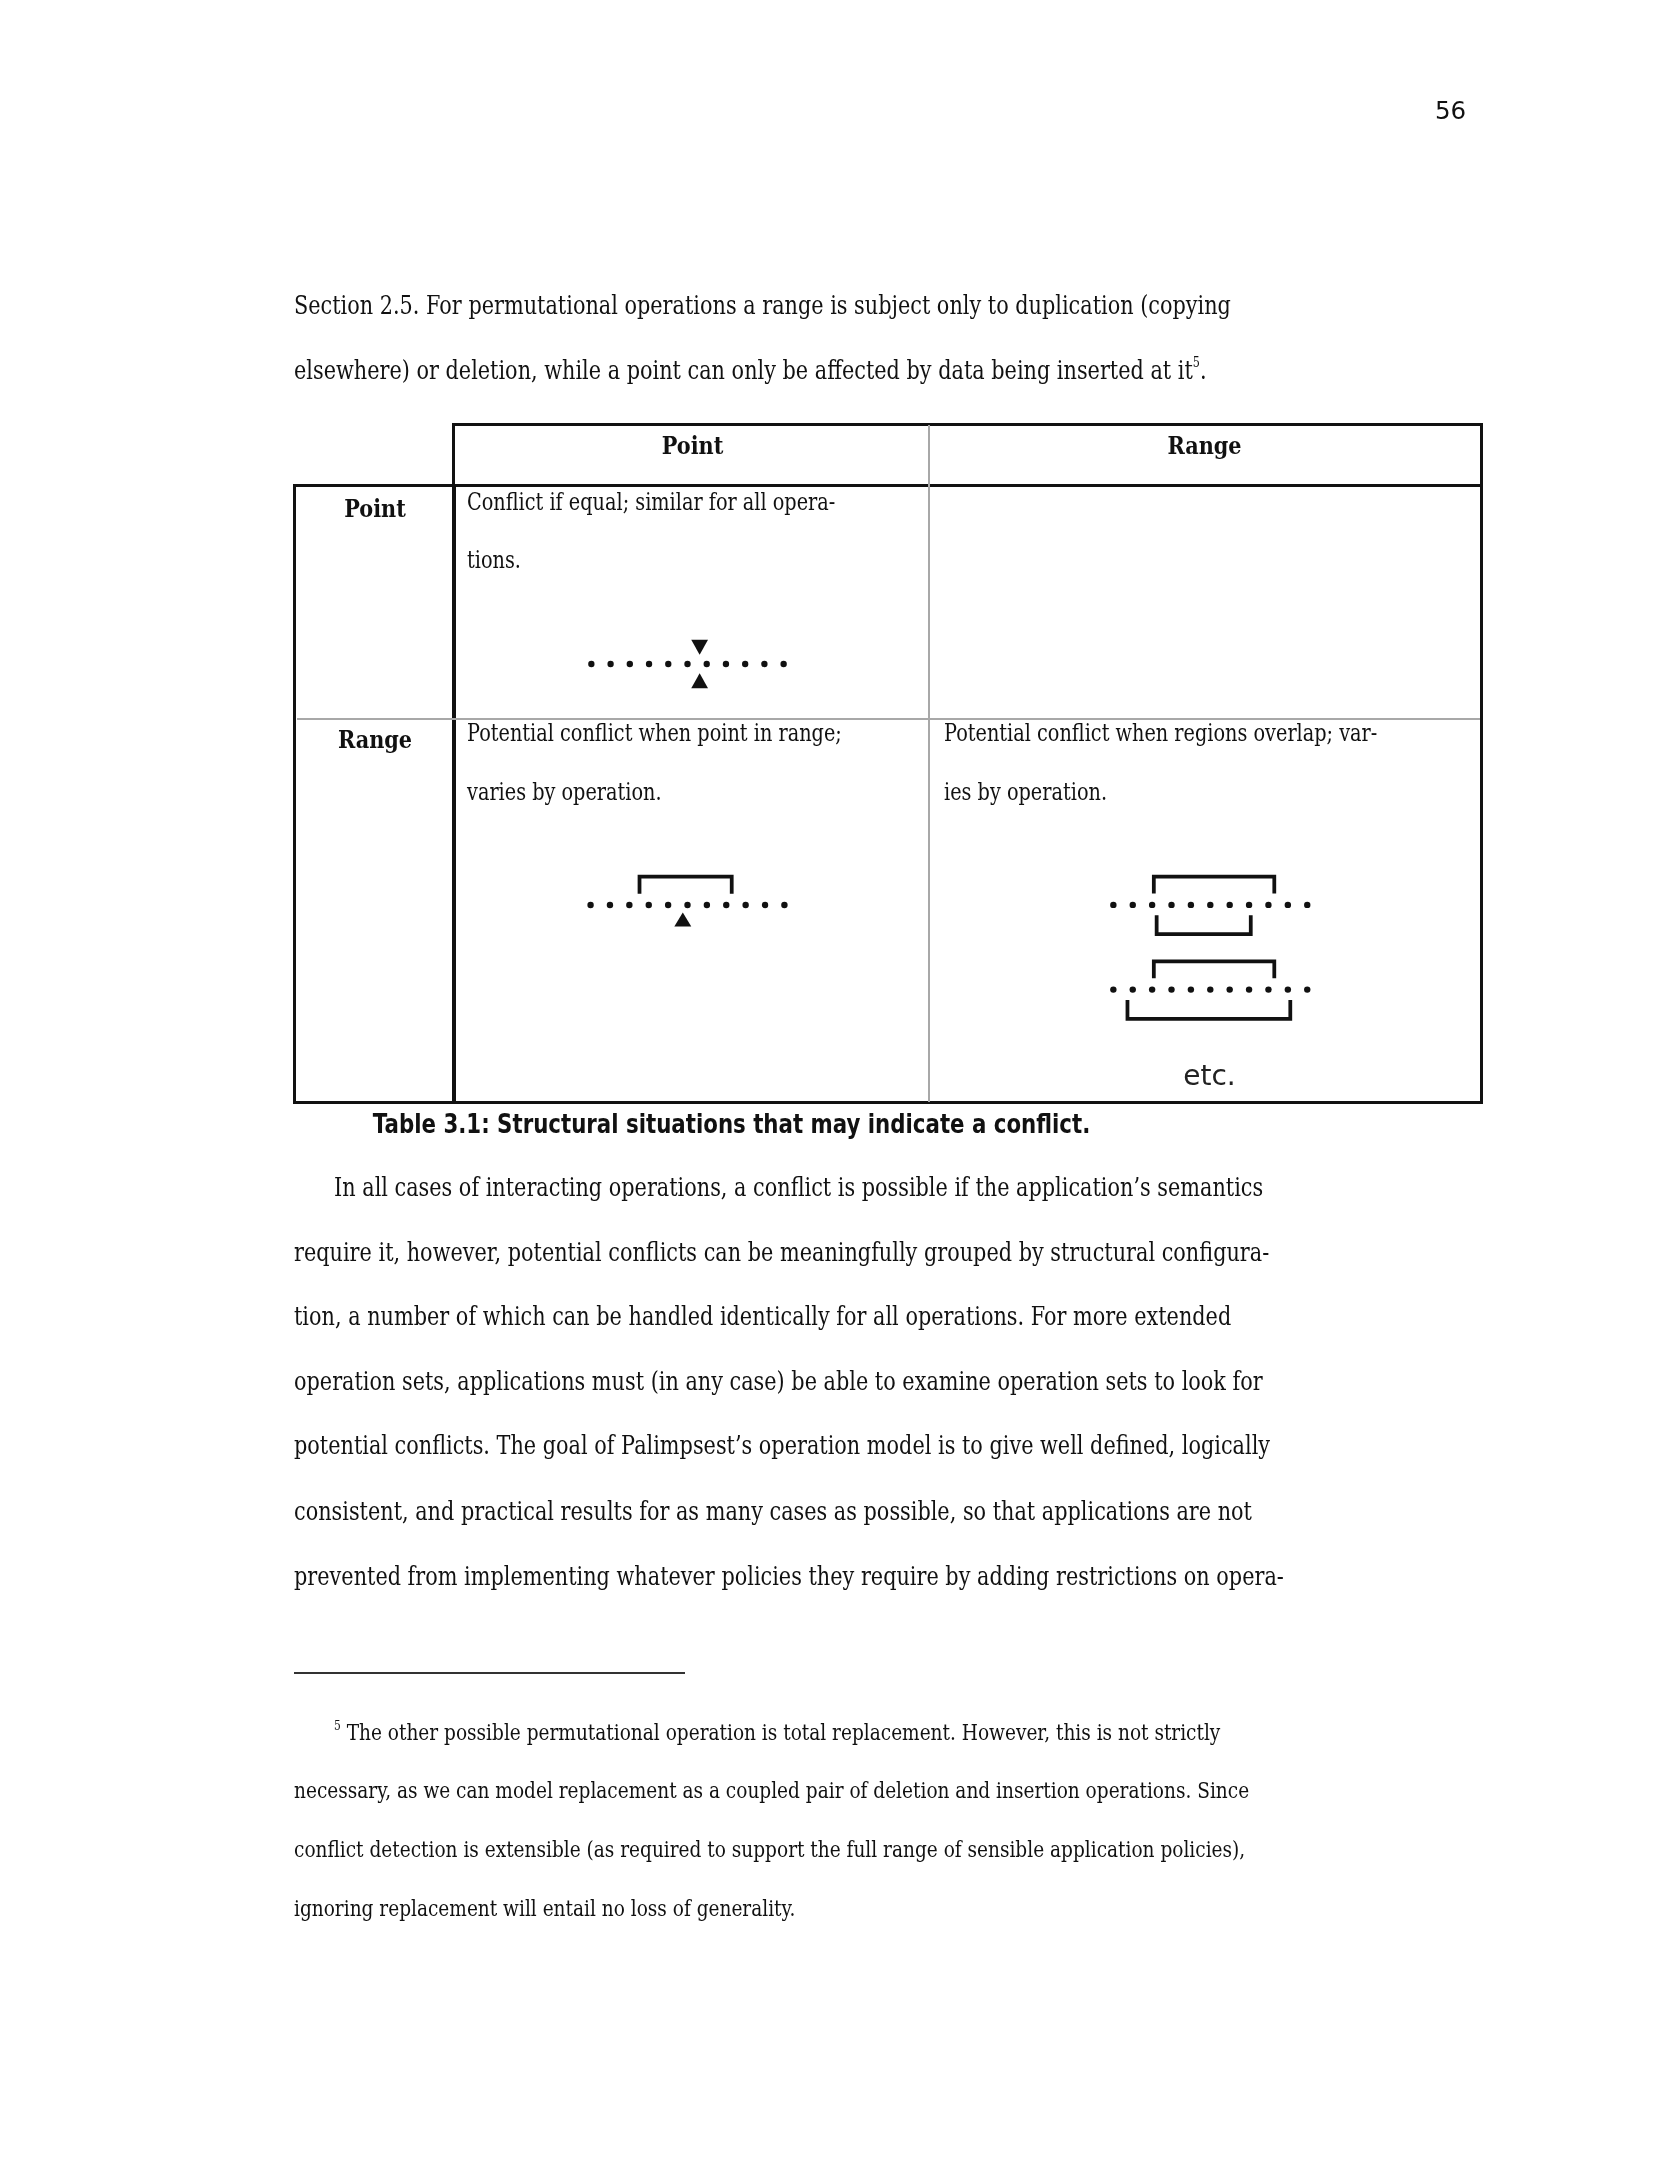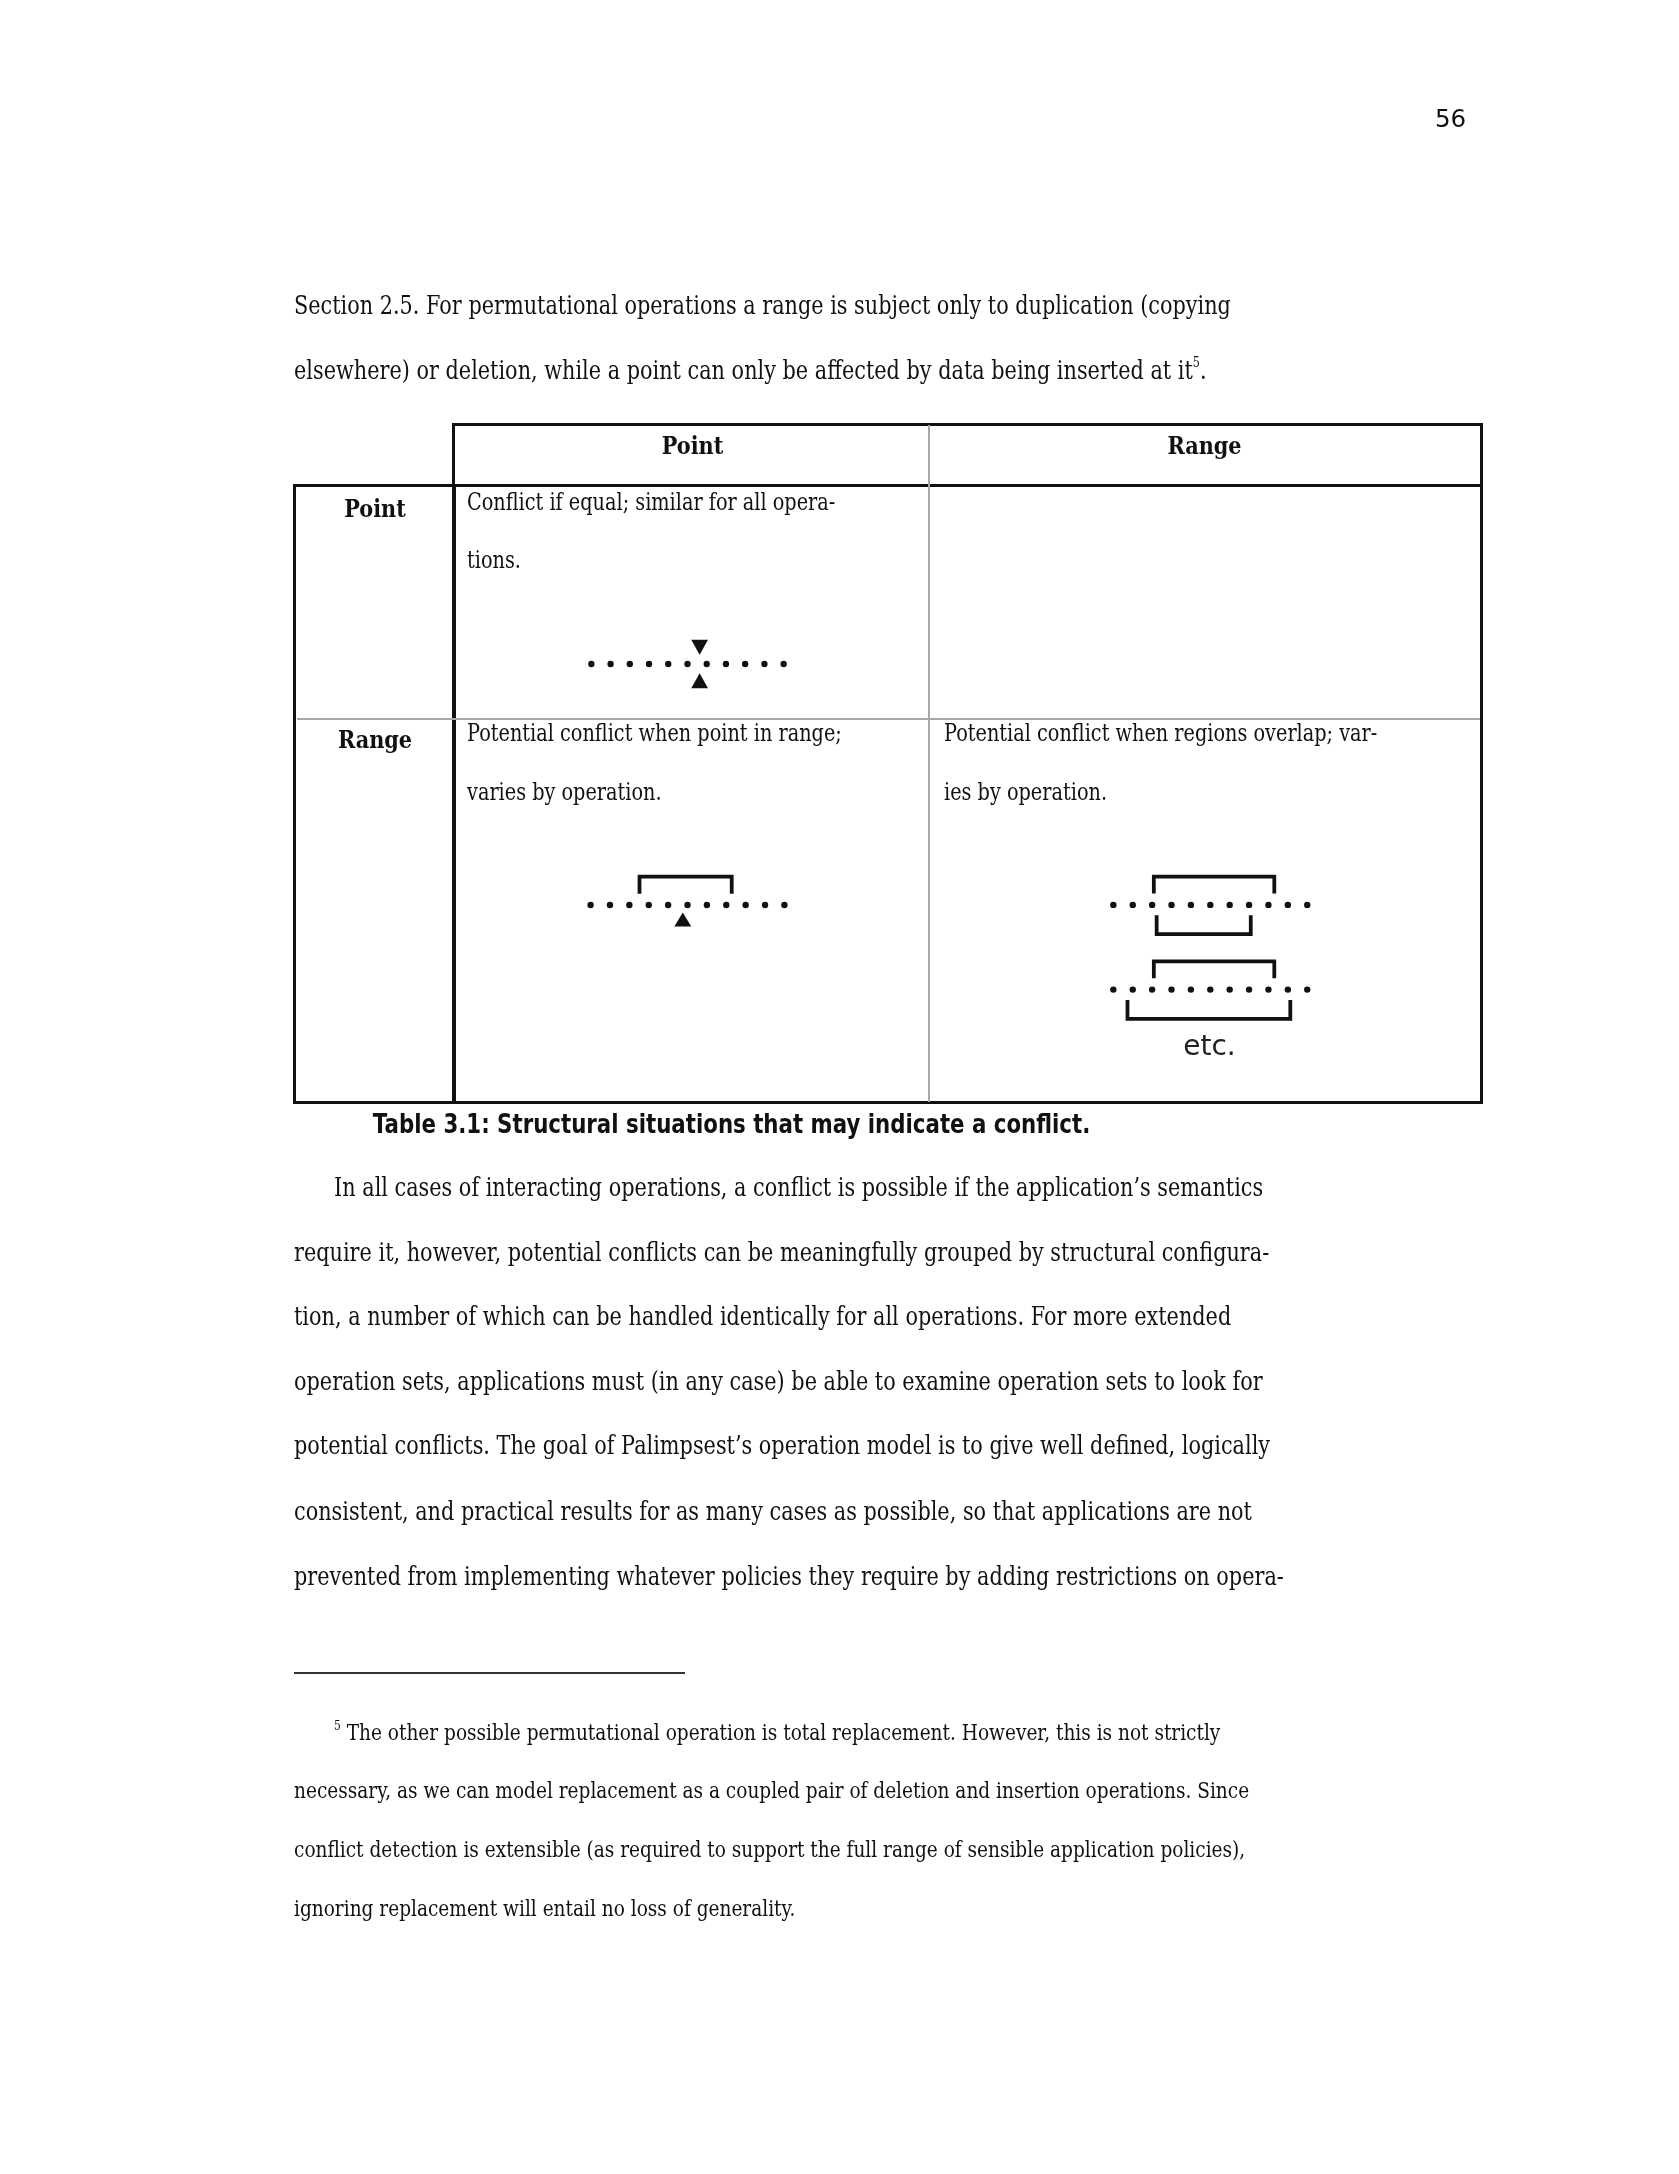--- a/index.html
+++ b/index.html
@@ -1,19 +1,19 @@
 <!DOCTYPE html>
 <html style="font-size:15px"><head>
 <meta charset="utf-8">
 <style>
   html, body { margin: 0; padding: 0; background: #ffffff; }
   body { width: 1680px; height: 2174px; position: relative; overflow: hidden;
          font-family: "DejaVu Serif", "Liberation Serif", serif; color: #111; }
   .abs { position: absolute; }
-  .page-number { left: 1435px; top: 96px; font-family: "DejaVu Sans", sans-serif; font-size: 24.5px; margin-top: 8px; }
+  .page-number { left: 1435px; top: 96px; font-family: "DejaVu Sans", sans-serif; font-size: 24.5px; }
   .body-line { position: absolute; left: 294px; font-size: 26px; white-space: nowrap;
                font-family: "DejaVu Serif", serif; transform-origin: left center; transform: scaleX(0.80); }
   .sup { font-size: 14px; vertical-align: 12.2px; }
   
   .tbl-header-box { position: absolute; left: 452px; top: 423px; width: 1031px; height: 63px;
                     border: 3.8px solid #111; border-bottom: none; box-sizing: border-box; }
   .tbl-body-box { position: absolute; left: 293px; top: 484px; width: 1190px; height: 620px;
                   border: 3.8px solid #111; box-sizing: border-box; }
   .vline { position: absolute; background: #111; }
   .gline { position: absolute; background: #a8a8a8; }
@@ -23,21 +23,21 @@
               font-family: "DejaVu Serif", serif; transform: scaleX(0.85); }
   .cell-line { position: absolute; font-size: 23.5px; white-space: nowrap; transform-origin: left center;
                transform: scaleX(0.82); font-family: "DejaVu Serif", serif; }
   .caption { position: absolute; left: 294px; width: 1190px; top: 1109px; text-align: left;
              font-family: "DejaVu Sans", sans-serif; font-weight: bold; font-size: 26px; }
   .caption span { display: inline-block; transform: scaleX(0.82); }
   .fn-rule { position: absolute; left: 294px; top: 1672px; width: 391px; height: 1.9px; background: #333; }
   .fn-line { position: absolute; left: 294px; font-size: 22.6px; white-space: nowrap; transform-origin: left center;
              transform: scaleX(0.82); font-family: "DejaVu Serif", serif; }
   .fn-sup { font-size: 13px; vertical-align: 10.4px; }
-  .etc { position: absolute; left: 1139px; width: 141px; text-align: center; top: 1029px;
+  .etc { position: absolute; left: 1139px; width: 141px; text-align: center; top: 1059px;
          font-family: "DejaVu Sans", sans-serif; font-size: 28px; color: #222; }
   svg.diagram { position: absolute; overflow: visible; }
 </style>
 </head>
 <body>
 
 <div class="abs page-number">56</div>
 
 <div class="body-line" style="top:290px">Section 2.5. For permutational operations a range is subject only to duplication (copying</div>
 <div class="body-line" style="top:354px"><span>elsewhere) or deletion, while a point can only be affected by data being inserted at it</span><span class="sup">5</span><span>.</span></div>

